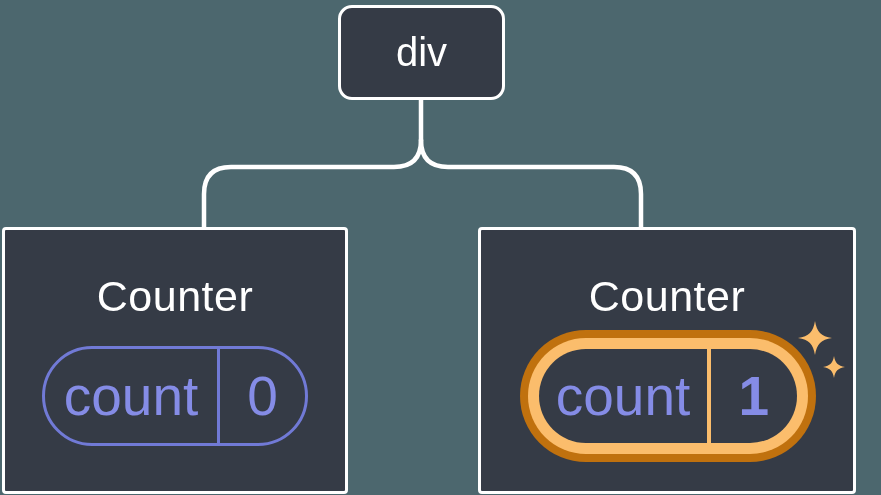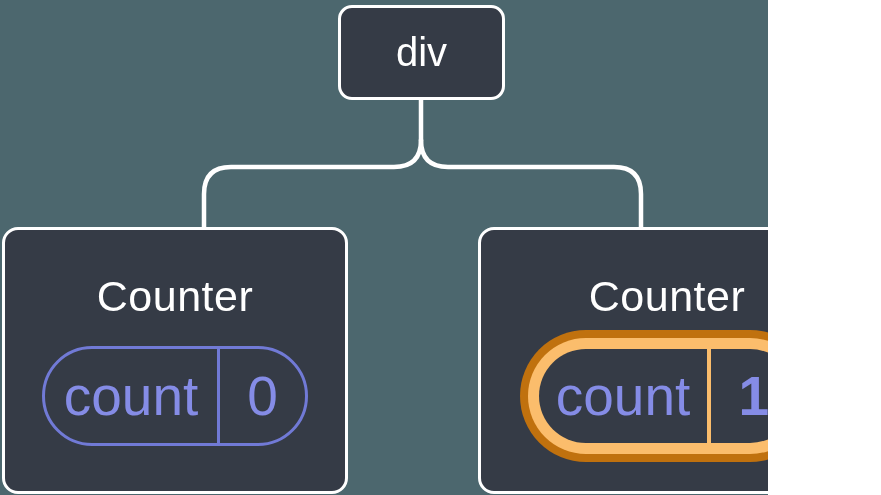--- a/index.html
+++ b/index.html
@@ -9,21 +9,21 @@
     --text-white:#FFFFFF;
     --purple:#858CE6;
     --purple-border:#717AD6;
     --orange-dark:#C0710E;
     --orange-light:#FBBD6C;
   }
   html,body{margin:0;padding:0;}
   body{font-family:"Liberation Sans", sans-serif;}
   .canvas{
     position:relative;
-    width:768px;height:495px;
+    width:881px;height:495px;
     background:var(--bg);
     overflow:hidden;
   }
   svg.layer{position:absolute;left:0;top:0;width:881px;height:495px;}
   .connectors{z-index:0;}
   .sparkles-layer{z-index:5;pointer-events:none;}
   .connector{stroke:var(--line);stroke-width:4.5px;fill:none;stroke-linecap:round;}
   .sparkle{fill:var(--orange-light);}
 
   .node-root{
@@ -34,21 +34,21 @@
     border-radius:14px;
     display:flex;align-items:center;justify-content:center;
     color:var(--text-white);font-size:40px;
     z-index:1;
   }
   .card{
     position:absolute;top:227px;height:267px;
     box-sizing:border-box;
     background:var(--node-fill);
     border:3.5px solid var(--line);
-    border-radius:16px;
+    border-radius:4px;
     z-index:1;
   }
   .card.left{left:2px;width:346px;}
   .card.right{left:478px;width:378px;}
   .card-title{
     position:absolute;left:0;right:0;top:42px;
     text-align:center;
     color:var(--text-white);
     font-size:43px;
     letter-spacing:0.5px;

